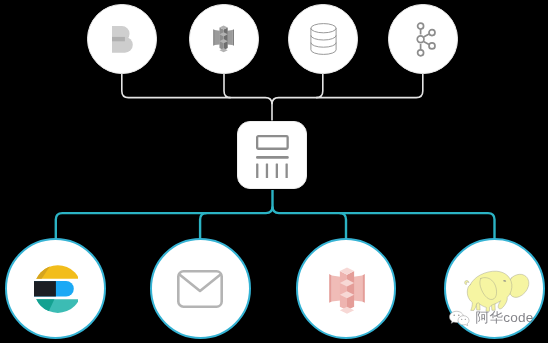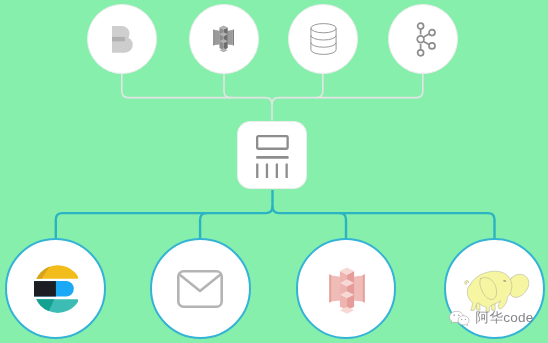--- a/index.html
+++ b/index.html
@@ -1,19 +1,19 @@
 <!DOCTYPE html>
 <html><head>
 <meta charset="utf-8">
 <title>Pipeline diagram</title>
 <style>
   html,body{margin:0;padding:0;}
   body{width:548px;height:343px;background:#f5f5f5;overflow:hidden;
        font-family:"Liberation Sans",sans-serif;}
-  #stage{position:relative;width:548px;height:343px;background:#86efac;}
+  #stage{position:relative;width:548px;height:343px;background:#000000;}
   #wires{position:absolute;left:0;top:0;width:548px;height:343px;}
   .node{position:absolute;display:flex;align-items:center;justify-content:center;}
   .circ-top{border-radius:50%;background:#ffffff;border:1px solid #ededed;
             width:69.7px;height:69.7px;box-sizing:border-box;}
   .circ-bot{border-radius:50%;background:#ffffff;border:2.1px solid #35b3d4;
             width:100.8px;height:100.8px;box-sizing:border-box;}
   .box-mid{background:#ffffff;border:1px solid #ededed;border-radius:13px;
            width:70.9px;height:68.9px;box-sizing:border-box;}
   .wm{position:absolute;display:flex;align-items:center;gap:4px;}
   .wm-text{font-size:13.6px;color:#77777d;letter-spacing:0.2px;line-height:1;

